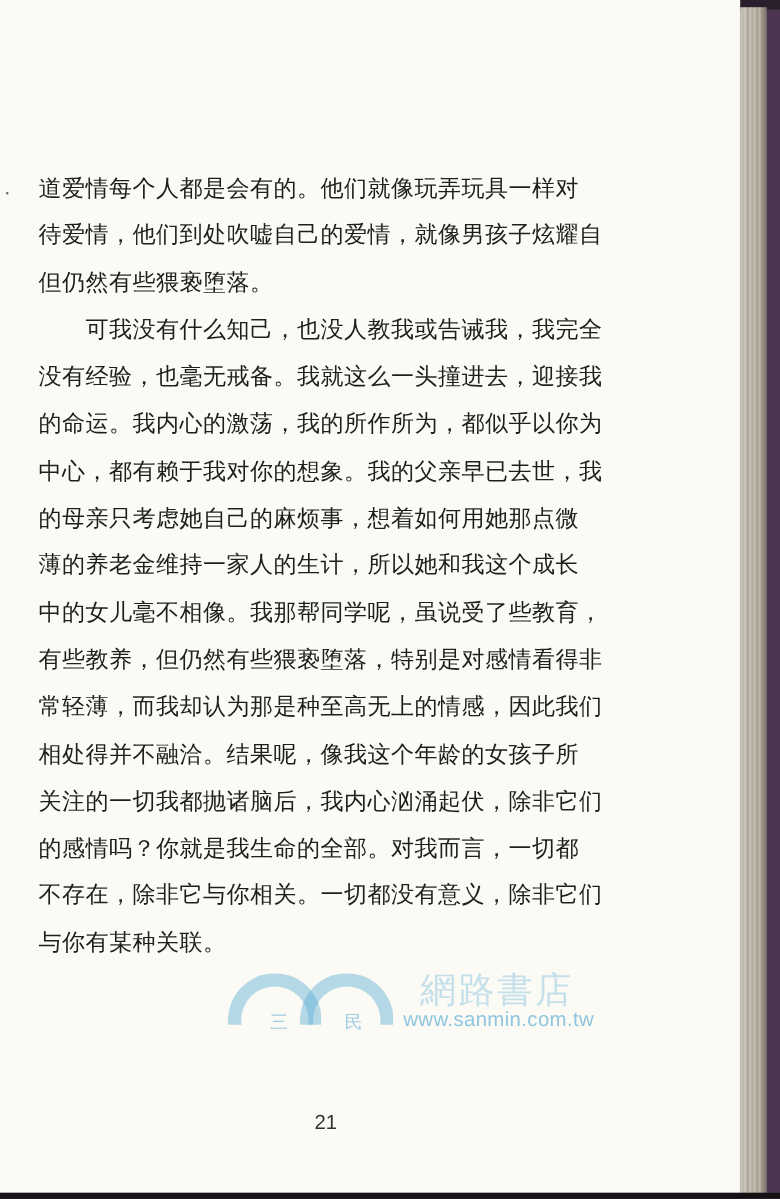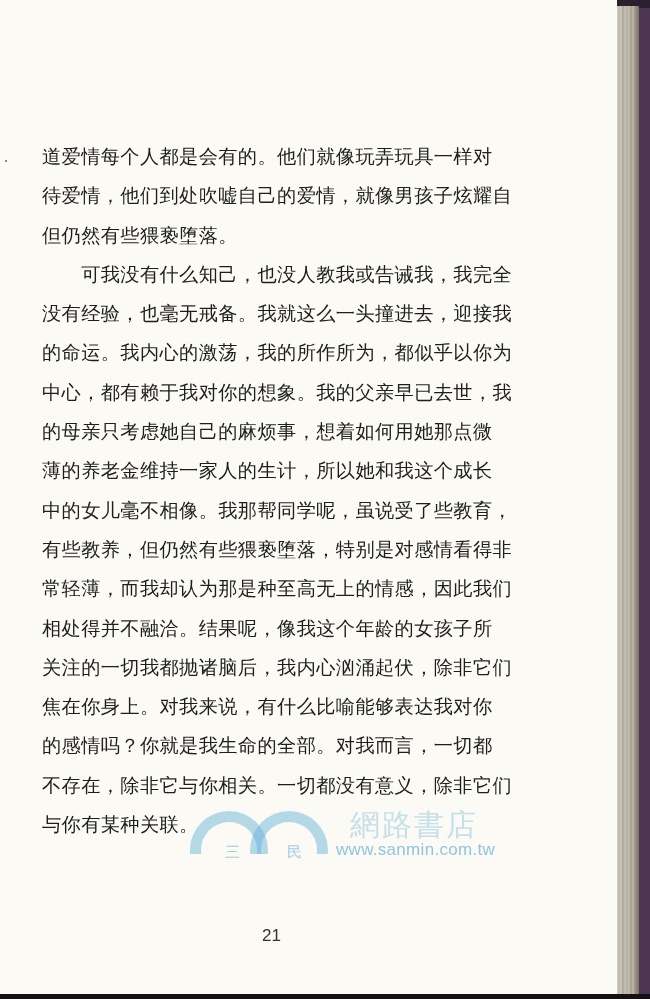--- a/index.html
+++ b/index.html
@@ -18,21 +18,21 @@
       #d9d6cc 0px, #b9b4a8 2px, #cfcbc0 4px, #a7a195 6px, #c8c3b7 8px,
       #b2ac9f 10px, #c6c1b4 12px, #a39c8f 14px, #beb8ab 16px, #9b9385 18px, #7d7270 22px);
   }
   .top-shadow {
     position: absolute; left: 617px; top: 0; width: 33px; height: 8px; background: #2a1f2c;
   }
   .bottom-strip {
     position: absolute; left: 0; top: 994px; width: 650px; height: 5px; background: #141014;
   }
   .text-block {
-    position: absolute; left: 42px; top: 142px; width: 470px;
+    position: absolute; left: 32px; top: 142px; width: 470px;
   }
   .line {
     height: 39.3px; line-height: 30px;
     font-size: 19.2px; color: #1e1e1e; white-space: nowrap;
     letter-spacing: 0.4px;
   }
   .stray-mark {
     position: absolute; left: 5px; top: 160px; width: 2px; height: 2px; background: #666; border-radius: 1px;
   }
   .page-number {
@@ -72,21 +72,20 @@
     <div class="line">没有经验，也毫无戒备。我就这么一头撞进去，迎接我</div>
     <div class="line">的命运。我内心的激荡，我的所作所为，都似乎以你为</div>
     <div class="line">中心，都有赖于我对你的想象。我的父亲早已去世，我</div>
     <div class="line">的母亲只考虑她自己的麻烦事，想着如何用她那点微</div>
     <div class="line">薄的养老金维持一家人的生计，所以她和我这个成长</div>
     <div class="line">中的女儿毫不相像。我那帮同学呢，虽说受了些教育，</div>
     <div class="line">有些教养，但仍然有些猥亵堕落，特别是对感情看得非</div>
     <div class="line">常轻薄，而我却认为那是种至高无上的情感，因此我们</div>
     <div class="line">相处得并不融洽。结果呢，像我这个年龄的女孩子所</div>
     <div class="line">关注的一切我都抛诸脑后，我内心汹涌起伏，除非它们</div>
-    <div class="line">焦在你身上。对我来说，有什么比喻能够表达我对你</div>
     <div class="line">的感情吗？你就是我生命的全部。对我而言，一切都</div>
     <div class="line">不存在，除非它与你相关。一切都没有意义，除非它们</div>
     <div class="line">与你有某种关联。</div>
   </div>
 
   <div class="watermark">
     <span class="wm-arc" style="left:40px;"></span>
     <span class="wm-arc" style="left:100px;"></span>
     <span class="wm-char" style="left:75px;">三</span>
     <span class="wm-char" style="left:137px;">民</span>

